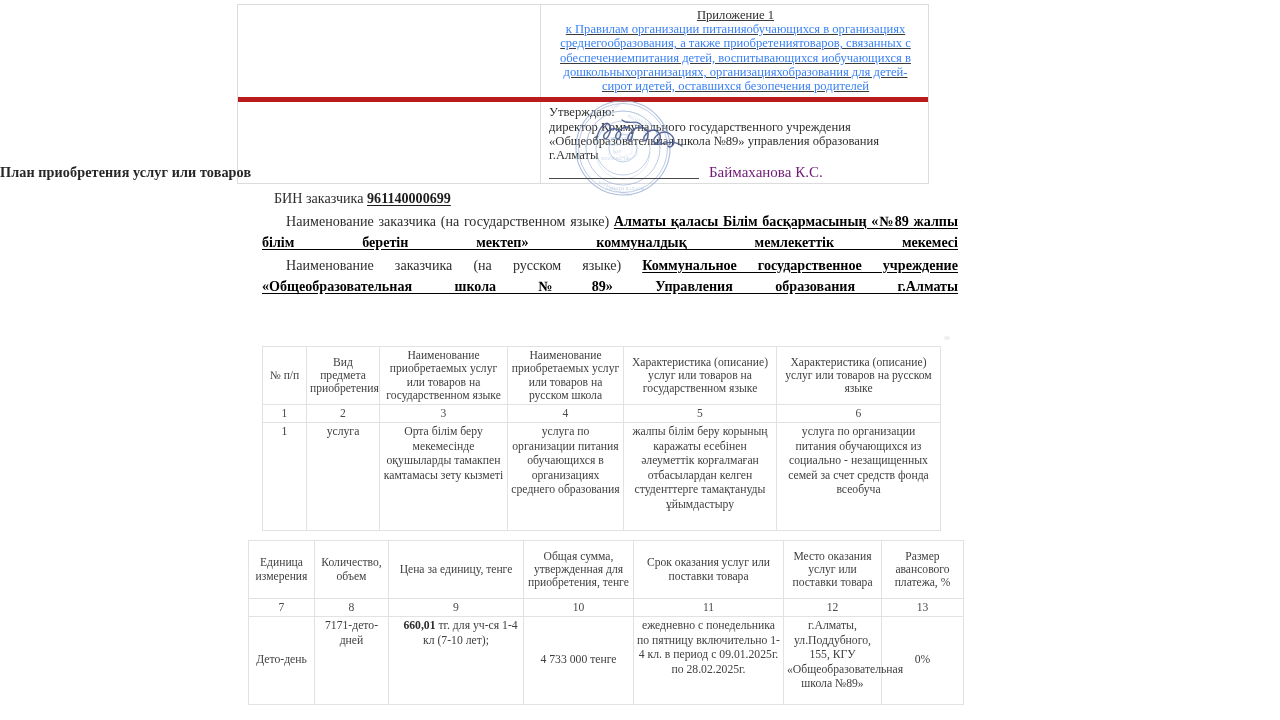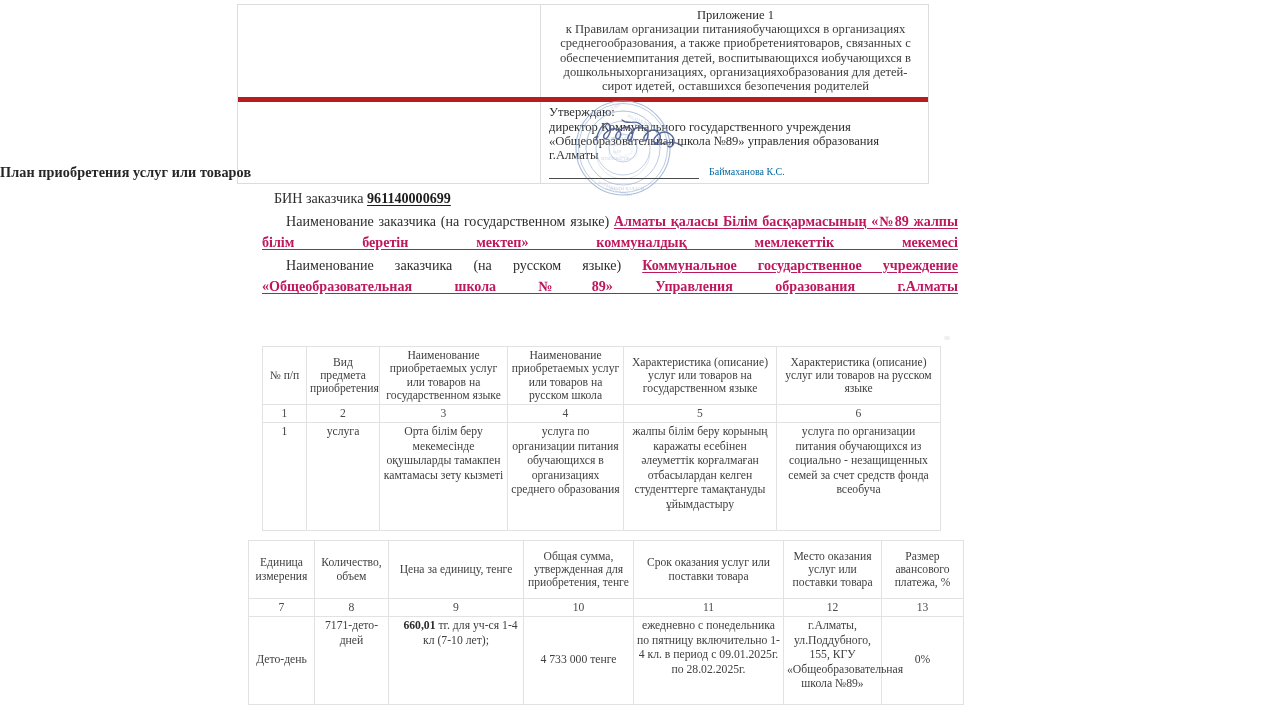--- a/index.html
+++ b/index.html
@@ -31,21 +31,21 @@
     width: 692px;
     border: 1px solid #dcdcdc;
     box-sizing: border-box;
     display: flex;
     flex-direction: column;
   }
   .header-row {
     display: flex;
     align-items: stretch;
   }
-  .header-row.top { min-height: 82px; }
+  .header-row.top { min-height: 82px; text-decoration: underline; }
   .header-row.bottom {
     min-height: 62px;
     border-top: 5px solid #b91c1c;
   }
   .header-cell-left {
     width: 303px;
     flex: 0 0 303px;
     border-right: 1px solid #dcdcdc;
     box-sizing: border-box;
   }
@@ -57,21 +57,21 @@
   .appendix-title {
     text-align: center;
     font-size: 12.6px;
     line-height: 14.2px;
     color: #2f2f2f;
   }
   .appendix-body {
     text-align: center;
     font-size: 12.6px;
     line-height: 14.2px;
-    color: #404040;
+    color: #3b82f6;
     margin-top: 0px;
   }
   .approve-block {
     font-size: 12.6px;
     line-height: 14.4px;
     color: #2f2f2f;
     position: relative;
   }
   .sign-line-row {
     display: flex;
@@ -80,22 +80,22 @@
     position: relative;
     z-index: 3;
   }
   .sign-rule {
     width: 150px;
     border-bottom: 1px solid #4a4a4a;
     height: 12px;
     margin-right: 10px;
   }
   .sign-name {
-    font-size: 10px;
-    color: #0369a1;
+    font-size: 15px;
+    color: #701a75;
     white-space: nowrap;
   }
 
   
   .stamp-wrap {
     position: absolute;
     left: 528px;
     top: 96px;
     width: 190px;
     height: 100px;
@@ -140,21 +140,21 @@
     line-height: 21.5px;
     text-align: justify;
     text-indent: 24px;
     color: #2d2d2d;
   }
   .meta p.noindent { text-indent: 12px; }
   .u {
     font-weight: bold;
     text-decoration: underline;
     text-underline-offset: 2px;
-    color: #be185d;
+    color: #000000;
   }
   .u-plain {
     text-decoration: underline;
     text-underline-offset: 2px;
     font-weight: bold;
     color: #1d1d1d;
   }
   .justify-all { text-align-last: justify; }
 
   

